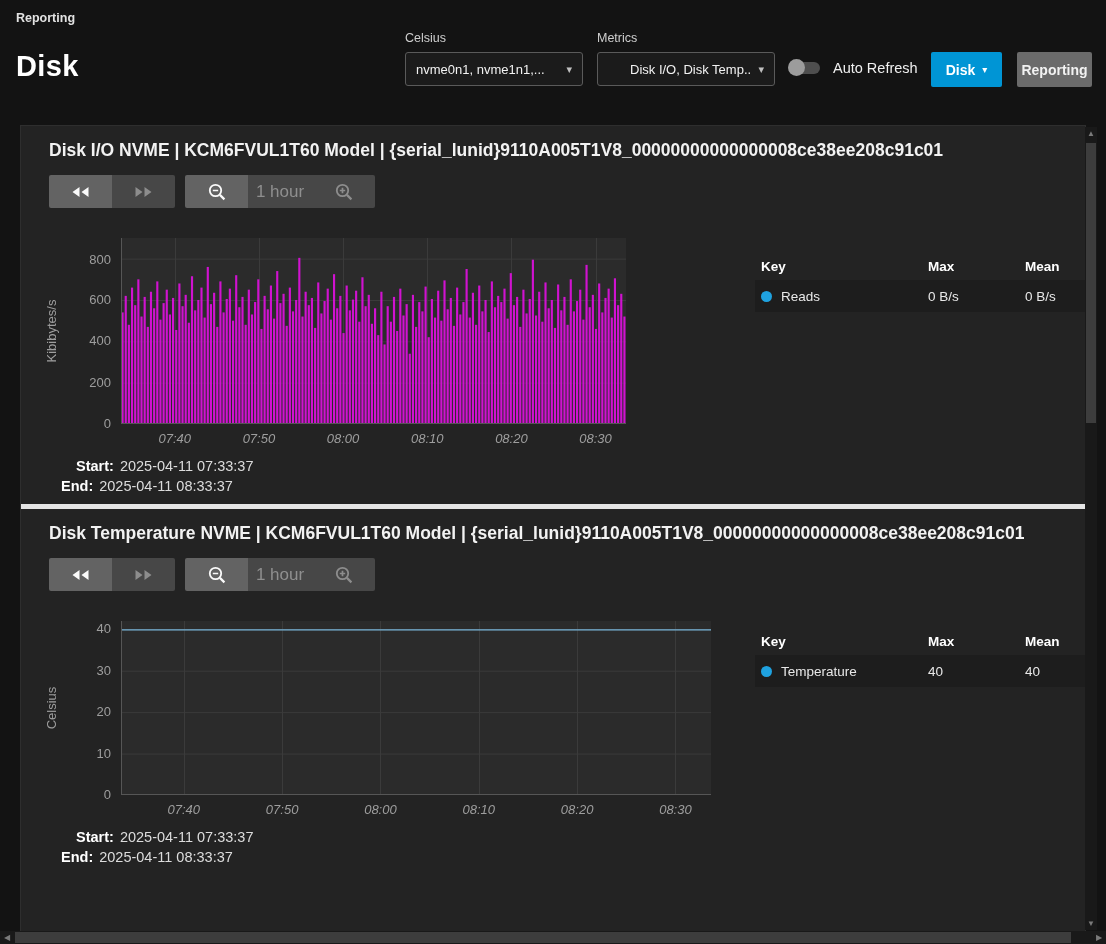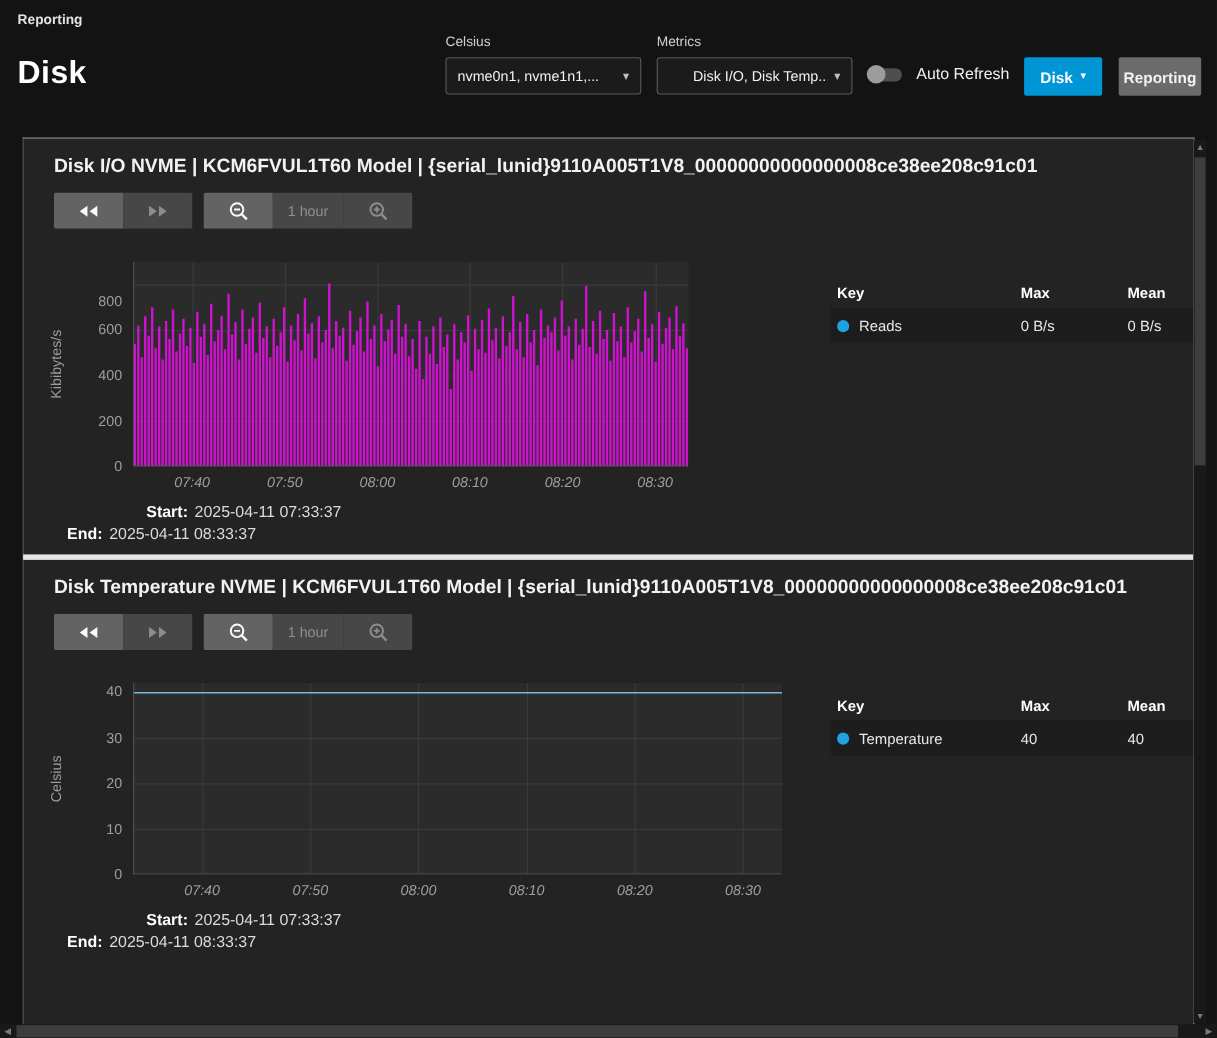--- a/index.html
+++ b/index.html
@@ -27,21 +27,21 @@
 
   
   .container { position:absolute; left:20px; top:125px; width:1066px; height:910px; background:#e5e5e5; border:1px solid #2e2e2e; display:flex; flex-direction:column; gap:5px; overflow:hidden; }
   .card { background:#232323; padding:14px 0 10px 0; }
   .card:last-child { flex:1; }
   .card-title { font-size:17.5px; font-weight:700; color:#f2f2f2; margin-left:28px; white-space:nowrap; overflow:hidden; }
   .toolbar { display:flex; gap:10px; margin:14px 0 0 28px; }
   .btn-group { display:flex; border-radius:2px; overflow:hidden; }
   .tbtn { width:63px; height:33px; display:flex; align-items:center; justify-content:center; border:none; cursor:pointer; background:#636363; }
   .tbtn.disabled { background:#474747; cursor:default; }
-  .zoom-label { width:64px; height:33px; background:#474747; color:#8f8f8f; font-size:13px; display:flex; align-items:center; justify-content:center; }
+  .zoom-label { width:64px; height:33px; background:#474747; color:#8f8f8f; font-size:17px; display:flex; align-items:center; justify-content:center; }
 
   .chart-area { display:flex; align-items:flex-start; margin-top:30px; }
   .ylabel-wrap { position:relative; width:54px; flex:none; }
   .ylabel { position:absolute; left:55%; top:50%; transform:translate(-50%,-50%) rotate(-90deg); font-size:13px; color:#9e9e9e; white-space:nowrap; }
   .yticks { position:relative; width:46px; flex:none; }
   .ytick { position:absolute; right:10px; font-size:13px; color:#9e9e9e; line-height:16px; }
   .plot-wrap { position:relative; flex:none;font-style:italic; }
   .plot { display:block; background:#2b2b2b; }
   .xticks { position:relative; height:26px; }
   .xtick { position:absolute; top:7px; transform:translateX(-50%); font-size:13px; color:#9e9e9e; }
@@ -50,21 +50,21 @@
   .legend-row { display:flex; align-items:center; height:32px; font-size:13.5px; color:#e8e8e8; }
   .legend-row.head { height:28px; font-weight:700; color:#fff; }
   .legend-row.stripe { background:#1d1d1d; }
   .lg-name { width:173px; display:flex; align-items:center; gap:9px; padding-left:6px; overflow:hidden; }
   .lg-dot { width:11px; height:11px; border-radius:50%; flex:none; }
   .lg-max { width:97px; white-space:nowrap; }
   .lg-mean { flex:1; white-space:nowrap; overflow:hidden; }
 
   .range-line { font-size:14.5px; color:#dcdcdc; margin-top:5px; }
   .range-line b { color:#fff; margin-right:6px; }
-  .start-line { margin-left:112px; margin-top:8px; }
+  .start-line { margin-left:55px; margin-top:8px; }
   .end-line { margin-left:40px; margin-top:4px; }
 
   
   .vscroll { position:absolute; right:9px; top:127px; width:12px; height:803px; background:#191919; }
   .vscroll .thumb { position:absolute; left:1px; width:10px; top:16px; height:280px; background:#3d3d3d; cursor:pointer; }
   .hscroll { position:absolute; left:0; bottom:0; width:1106px; height:13px; background:#191919; }
   .hscroll .thumb { position:absolute; top:1px; height:11px; left:15px; width:1056px; background:#3d3d3d; cursor:pointer; }
   .sarrow { position:absolute; color:#7a7a7a; font-size:8px; line-height:13px; width:12px; text-align:center; cursor:pointer; }
   .sa-up { top:0; left:0; } .sa-down { bottom:0; left:0; }
   .sa-left { left:1px; top:0; } .sa-right { right:1px; top:0; }
@@ -140,21 +140,21 @@
       </div>
       <div class="chart-area">
         <div class="ylabel-wrap" style="height:186px">
             <span class="ylabel">Kibibytes/s</span>
           </div>
         <div class="yticks" id="yticks-0" style="height:186px">
             <div class="ytick" style="top: 178px;">0</div>
             <div class="ytick" style="top: 136.667px;">200</div>
             <div class="ytick" style="top: 95.3333px;">400</div>
             <div class="ytick" style="top: 54px;">600</div>
-            <div class="ytick" style="top: 28px;">800</div>
+            <div class="ytick" style="top: 14px;">800</div>
           </div>
         <div class="plot-wrap">
           <svg class="plot" id="plot-0" width="505" height="186" viewBox="0 0 505 186">
               <line x1="0" x2="505" y1="186.5" y2="186.5" stroke="#3b3b3b"></line>
               <line x1="0" x2="505" y1="145.16666666666669" y2="145.16666666666669" stroke="#3b3b3b"></line>
               <line x1="0" x2="505" y1="103.83333333333334" y2="103.83333333333334" stroke="#3b3b3b"></line>
               <line x1="0" x2="505" y1="62.5" y2="62.5" stroke="#3b3b3b"></line>
               <line x1="0" x2="505" y1="21.166666666666686" y2="21.166666666666686" stroke="#3b3b3b"></line>
               <line x1="54.5" x2="54.5" y1="0" y2="186" stroke="#3b3b3b"></line>
               <line x1="138.5" x2="138.5" y1="0" y2="186" stroke="#3b3b3b"></line>

